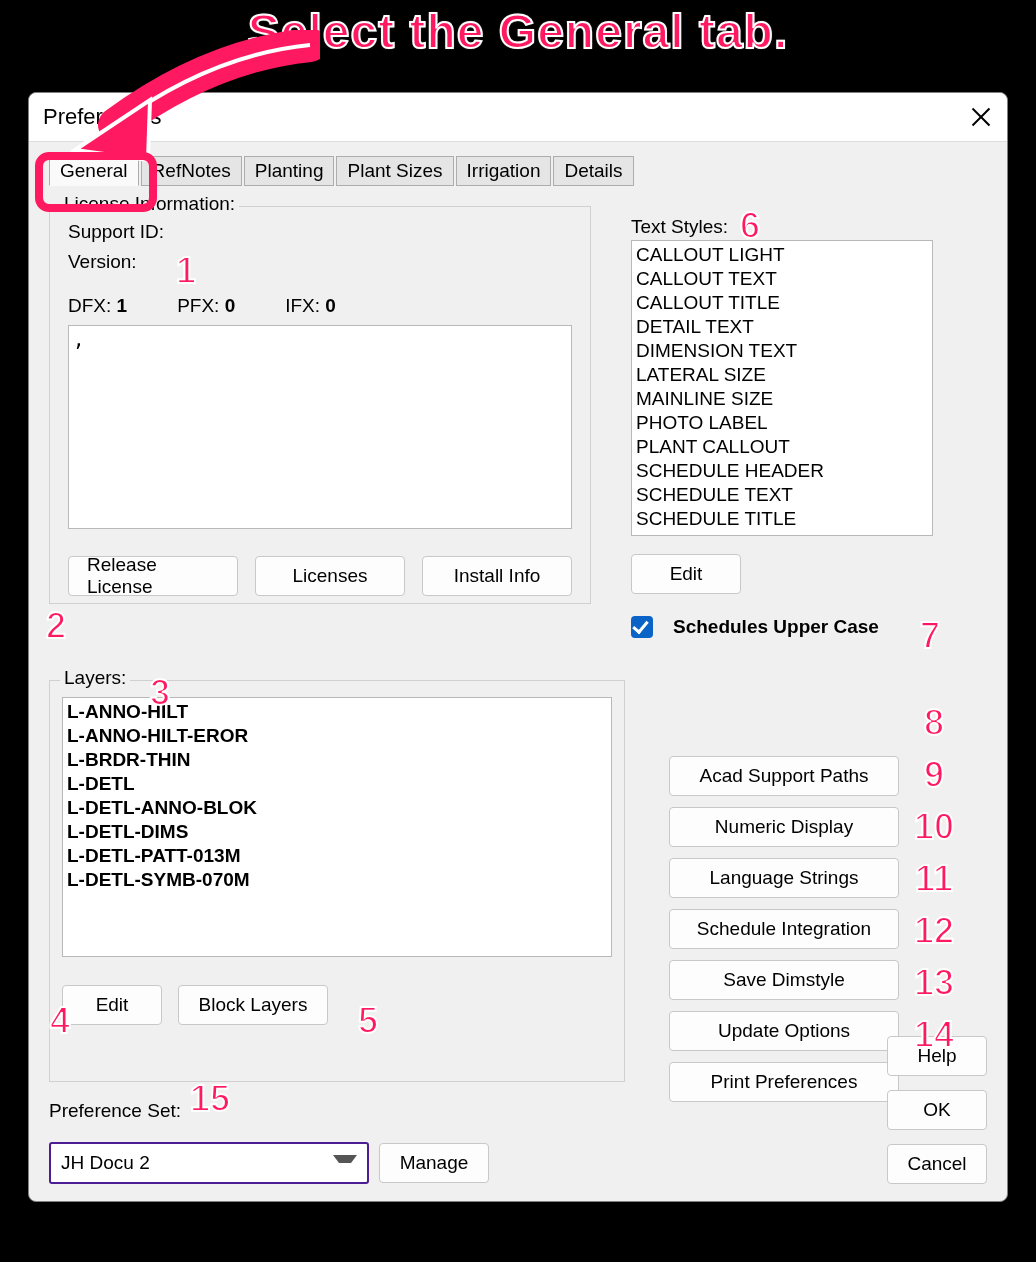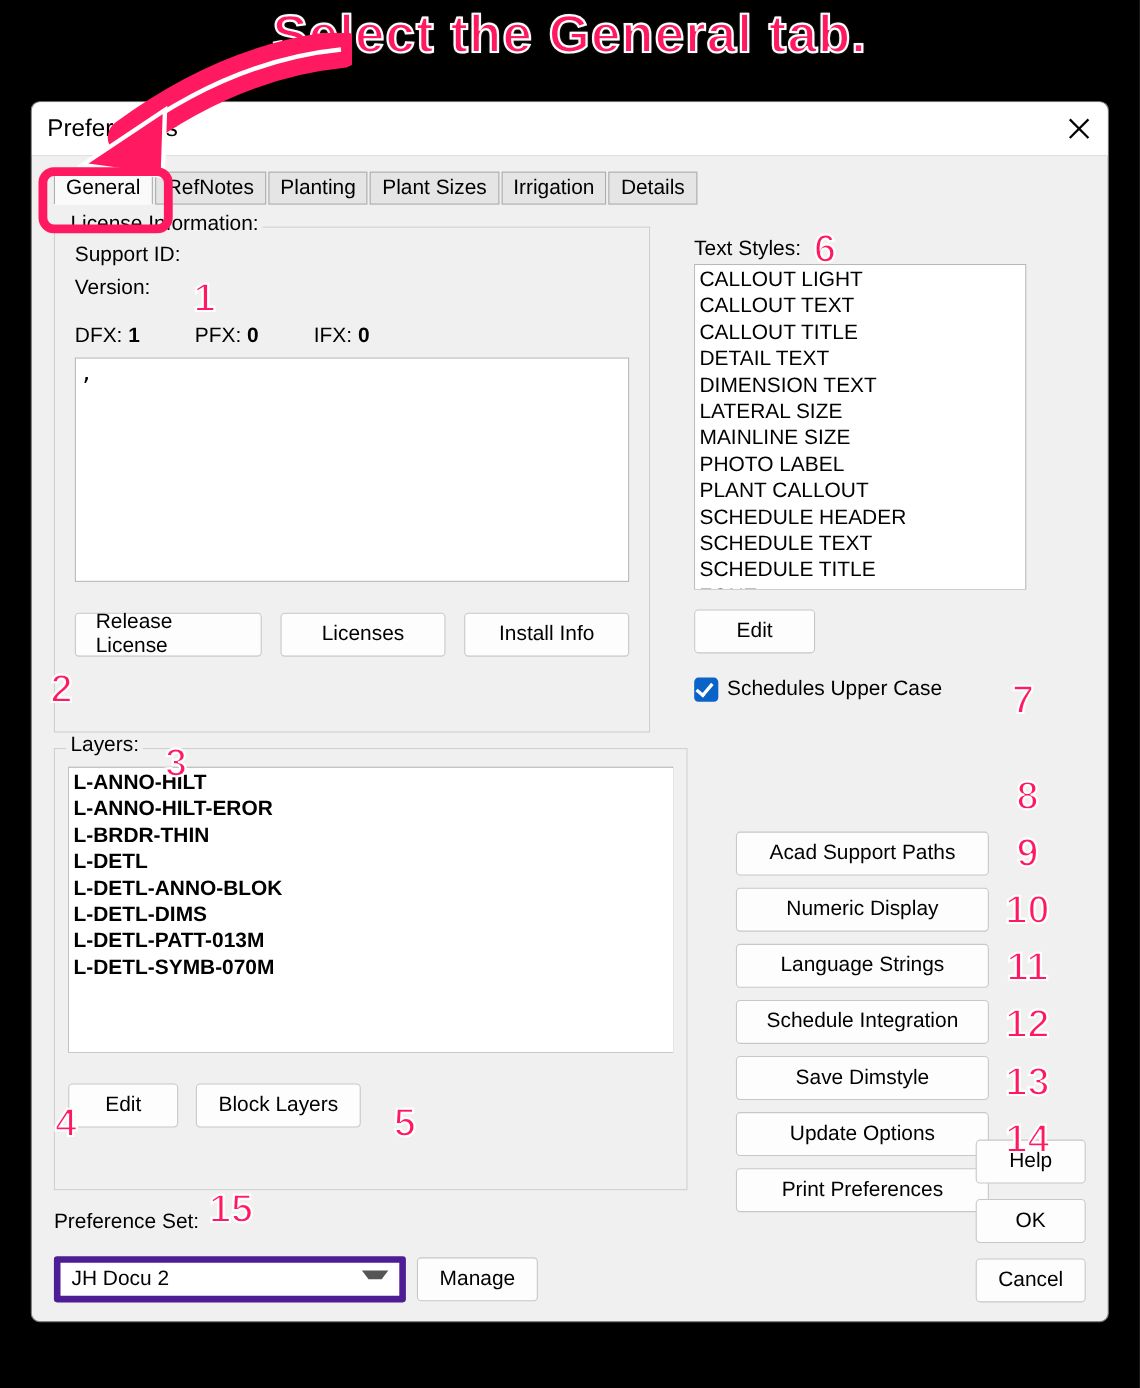--- a/index.html
+++ b/index.html
@@ -188,43 +188,44 @@
   
   .listbox::-webkit-scrollbar { width: 20px; height: 20px; }
   .listbox::-webkit-scrollbar-thumb { background: #9a9a9a; }
   .listbox::-webkit-scrollbar-track { background: #efefef; }
   .layers-list { overflow: scroll; font-weight: bold; }
 
   
   .chk {
     display: inline-flex;
     align-items: center;
-    gap: 8px;
+    gap: 20px;
     cursor: pointer;
+    font-weight: bold;
   }
   .chk-box {
     width: 22px; height: 22px;
     border-radius: 4px;
     background: #0a63c6;
     color: #fff;
     position: relative;
   }
   .chk-box::after {
     content: "";
     position: absolute;
     left: 5px; top: 2px;
     width: 6px; height: 12px;
     border: solid #fff;
     border-width: 0 3px 3px 0;
     transform: rotate(40deg);
   }
 
   .select {
     background: #fff;
-    border: 6px solid #4c1d95;
+    border: 2px solid #4c1d95;
     height: 42px;
     display: flex;
     align-items: center;
     padding: 0 10px;
     justify-content: space-between;
     border-radius: 3px;
     box-sizing: border-box;
     cursor: pointer;
   }
   .chev {
@@ -303,21 +304,21 @@
     <div class="content">
       <div class="tabstrip">
         <div class="tab active">General</div>
         <div class="tab">RefNotes</div>
         <div class="tab">Planting</div>
         <div class="tab">Plant Sizes</div>
         <div class="tab">Irrigation</div>
         <div class="tab">Details</div>
       </div>
 
-      <div class="group" style="top:64px;left:20px;width:542px;height:460px">
+      <div class="group" style="top:64px;left:20px;width:542px;height:398px">
         <div class="group-title">License Information:</div>
         <div style="padding:4px 6px 0 6px">
           <div style="height:30px">
             <span class="lbl">Support ID:</span>
             <span class="lbl bold"></span>
           </div>
           <div style="height:44px">
             <span class="lbl">Version:</span>
             <span class="lbl bold"></span>
           </div>

